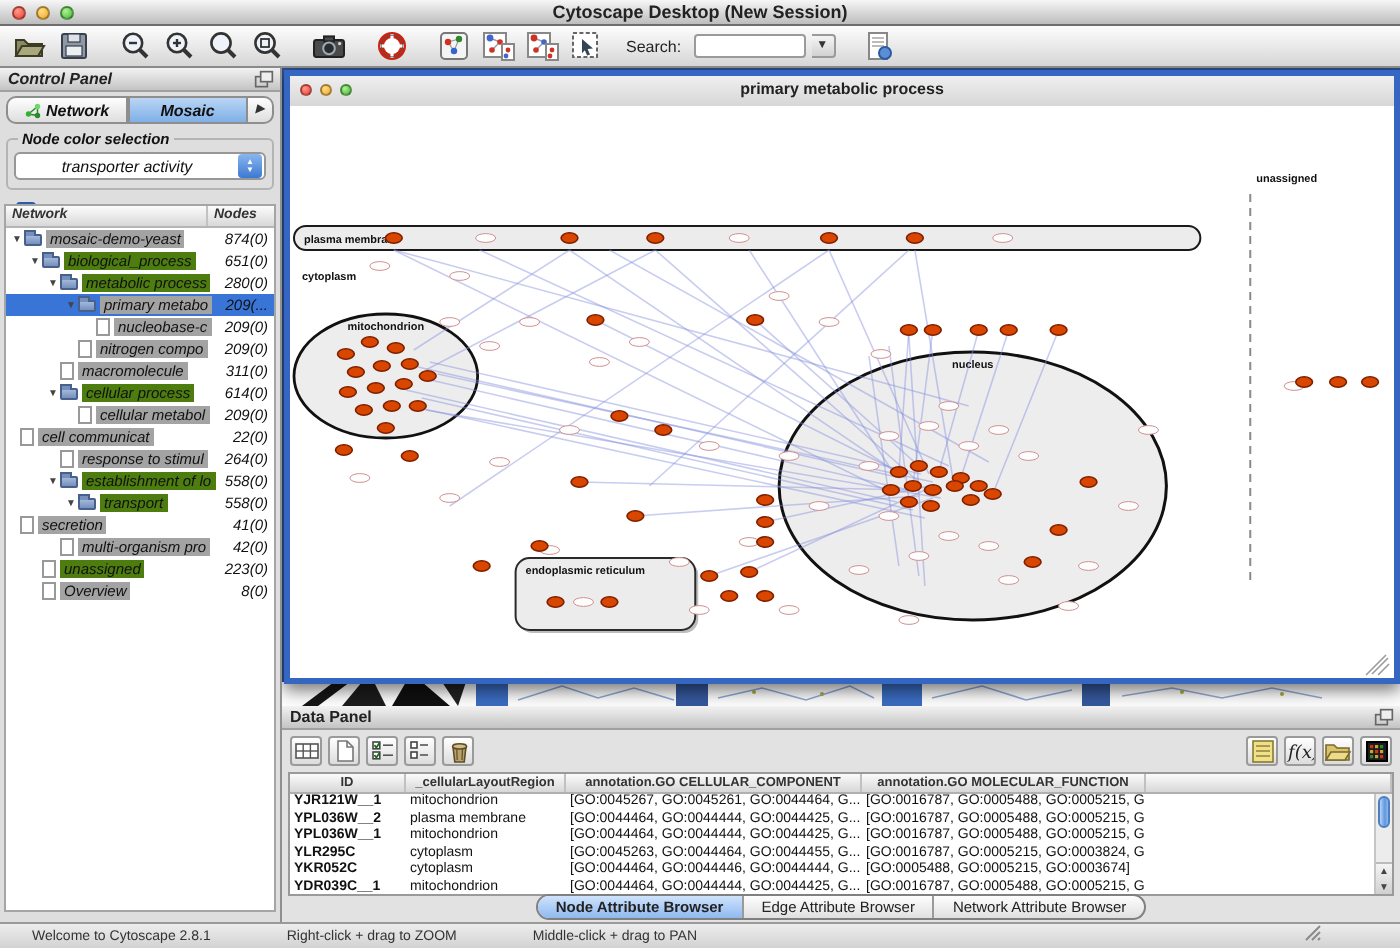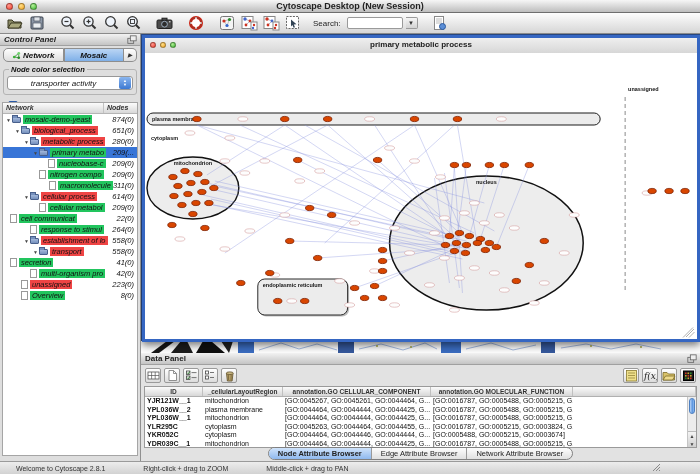--- a/index.html
+++ b/index.html
@@ -57,22 +57,22 @@
   .tree-hdr .h2{width:34px;border-left:1px solid #c2c2c2;padding:1px 3px;}
   .trow{display:flex;align-items:center;height:11px;font-size:7.5px;white-space:nowrap;}
   .trow.sel{background:#3875d7;}
   .tarrow{width:7px;font-size:5px;color:#444;text-align:center;flex:0 0 auto;}
   .tfolder{flex:0 0 auto;width:9px;height:6px;background:linear-gradient(#a3b8da,#7590bd);
     border:1px solid #49608c;border-radius:1px;position:relative;margin-top:1px;}
   .tfolder::before{content:'';position:absolute;left:-1px;top:-3px;width:4px;height:2px;
     background:#7590bd;border:1px solid #49608c;border-bottom:none;}
   .tfile{flex:0 0 auto;width:7px;height:9px;background:#fff;border:1px solid #999;}
   .tlbl{margin-left:2px;padding:0 2px;overflow:hidden;max-width:86px;}
-  .tlbl.green{background:#22c55e;}
-  .tlbl.red{background:#ef4444;}
+  .tlbl.green{background:#a3a3a3;}
+  .tlbl.red{background:#4d7c0f;}
   .tcount{margin-left:auto;padding-right:3px;font-size:7.5px;color:#111;}
 
   
   .desktop{position:absolute;left:141px;top:34px;width:559px;height:319px;background:#2c4f8f;overflow:hidden;}
   .bgstrip{position:absolute;left:0;right:0;bottom:0;height:12px;background:#fff;}
   .netframe{position:absolute;left:1px;top:1px;right:0;height:307px;
     border:3px solid #3566c2;background:#fff;box-shadow:0 3px 8px rgba(0,0,0,.55);}
   .inner-titlebar{height:32px;background:linear-gradient(#efefef,#bdbdbd);border-bottom:1px solid #858585;position:relative;}
   .inner-title{font-size:8px;font-weight:bold;text-align:center;line-height:13px;color:#222;}
   .ilights{position:absolute;left:5px;top:4px;display:flex;gap:4px;}
@@ -321,21 +321,21 @@
             <span class="tfile"></span>
             <span class="tlbl green">nucleobase-c</span>
             <span class="tcount">209(0)</span>
           </div>
           <div class="trow" style="padding-left: 29px;">
             <span class="tarrow"></span>
             <span class="tfile"></span>
             <span class="tlbl green">nitrogen compo</span>
             <span class="tcount">209(0)</span>
           </div>
-          <div class="trow" style="padding-left: 39px; text-align: right;">
+          <div class="trow" style="padding-left: 20px; text-align: right;">
             <span class="tarrow"></span>
             <span class="tfile"></span>
             <span class="tlbl green">macromolecule</span>
             <span class="tcount">311(0)</span>
           </div>
           <div class="trow" style="padding-left: 20px;">
             <span class="tarrow">▼</span>
             <span class="tfolder"></span>
             <span class="tlbl red">cellular process</span>
             <span class="tcount">614(0)</span>

